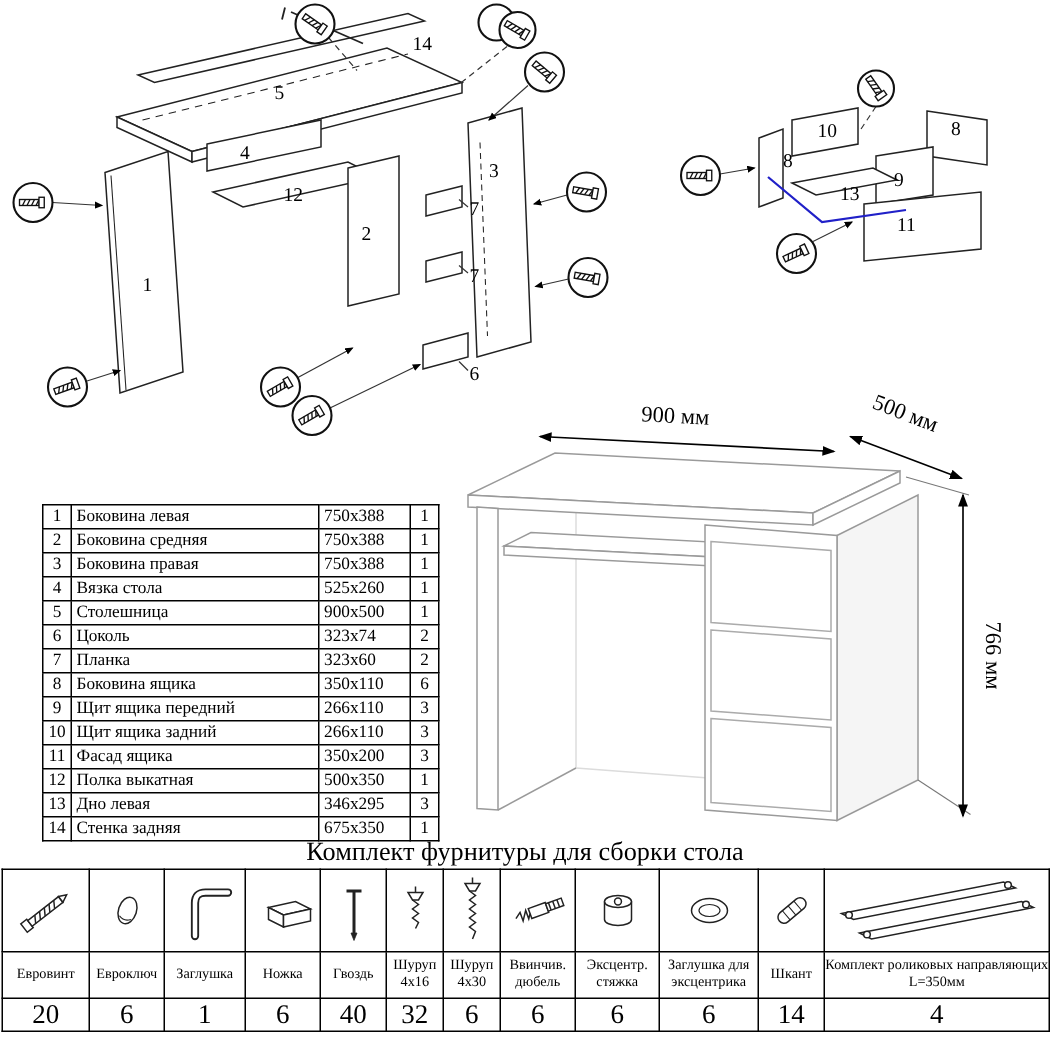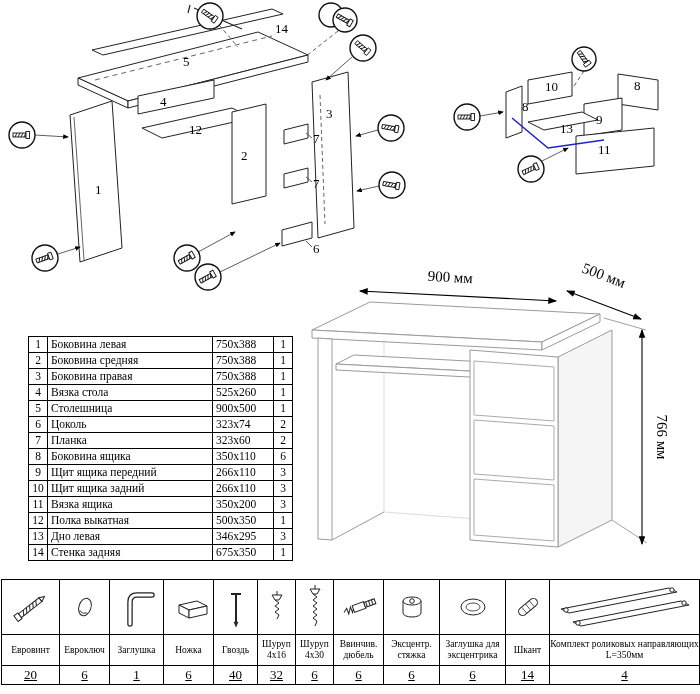--- a/index.html
+++ b/index.html
@@ -14,21 +14,21 @@
   .parts-table td{border:1px solid #000;padding:1px 3px;height:13px;white-space:nowrap;}
   .parts-table .c-num,.parts-table .c-qty{text-align:center;width:14px;padding:1px 2px;}
   .parts-table .c-name{width:158px;}
   .parts-table .c-size{width:54px;text-align:left;}
   .hw-title{position:absolute;left:0;top:557px;width:700px;text-align:center;font-size:17.5px;}
   .hw-table{position:absolute;left:1px;top:579px;width:698px;border-collapse:collapse;table-layout:fixed;}
   .hw-table td{border:1px solid #000;text-align:center;vertical-align:middle;padding:0;overflow:hidden;}
   .hw-icon-cell{height:54px;}
   .hw-icon-cell svg{margin:0 auto;}
   .hw-name{font-size:9.5px;line-height:1.15;height:30px;padding:1px;}
-  .hw-qty{font-size:13px;height:18px;text-decoration:underline;}
+  .hw-qty{font-size:18px;height:18px;}
 </style>
 </head>
 <body>
 
 <div class="page">
 
   <svg class="diagrams" width="700" height="340" viewBox="0 0 700 340">
     <defs>
       <marker id="arrL" markerWidth="8" markerHeight="8" refX="6" refY="3" orient="auto-start-reverse">
         <path d="M0,0 L7,3 L0,6 Z" fill="#000"></path>
@@ -202,21 +202,21 @@
           <td class="c-qty">3</td>
         </tr>
         <tr>
           <td class="c-num">10</td>
           <td class="c-name">Щит ящика задний</td>
           <td class="c-size">266x110</td>
           <td class="c-qty">3</td>
         </tr>
         <tr>
           <td class="c-num">11</td>
-          <td class="c-name">Вязка ящика</td>
+          <td class="c-name">Фасад ящика</td>
           <td class="c-size">350x200</td>
           <td class="c-qty">3</td>
         </tr>
         <tr>
           <td class="c-num">12</td>
           <td class="c-name">Полка выкатная</td>
           <td class="c-size">500x350</td>
           <td class="c-qty">1</td>
         </tr>
         <tr>
@@ -265,20 +265,21 @@
       <line x1="277" y1="41" x2="351" y2="69" marker-start="url(#arrD)" marker-end="url(#arrD)"></line>
       <line x1="352" y1="80" x2="352" y2="294" marker-start="url(#arrD)" marker-end="url(#arrD)"></line>
     </g>
     <g font-size="15">
       <text x="160" y="32" text-anchor="middle" transform="rotate(3 160 32)">900 мм</text>
       <text x="312" y="30" text-anchor="middle" transform="rotate(21 312 30)">500 мм</text>
       <text x="367" y="187" text-anchor="middle" transform="rotate(90 367 187)">766 мм</text>
     </g>
   </svg>
 
+  <div class="hw-title">Комплект фурнитуры для сборки стола</div>
 
   <table class="hw-table">
     <colgroup>
       <col style="width:58px">
         <col style="width:50px">
         <col style="width:54px">
         <col style="width:50px">
       <col style="width:44px">
         <col style="width:38px">
         <col style="width:38px">

